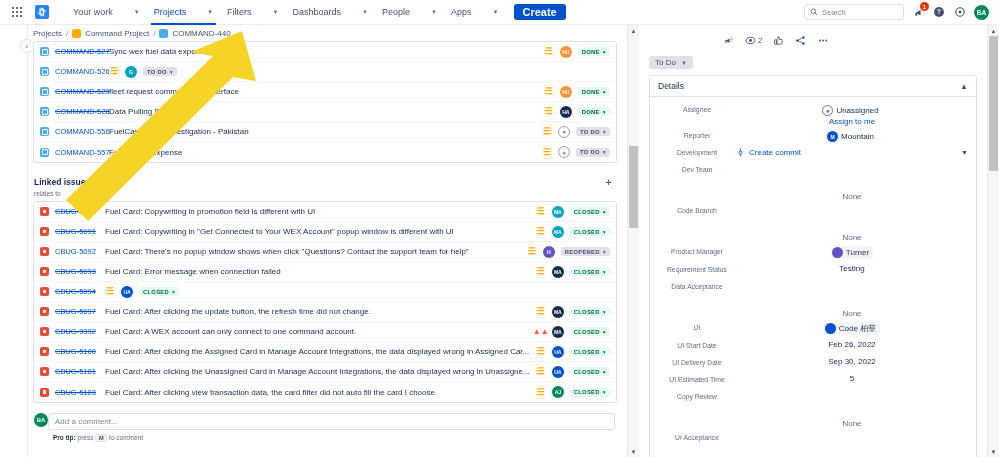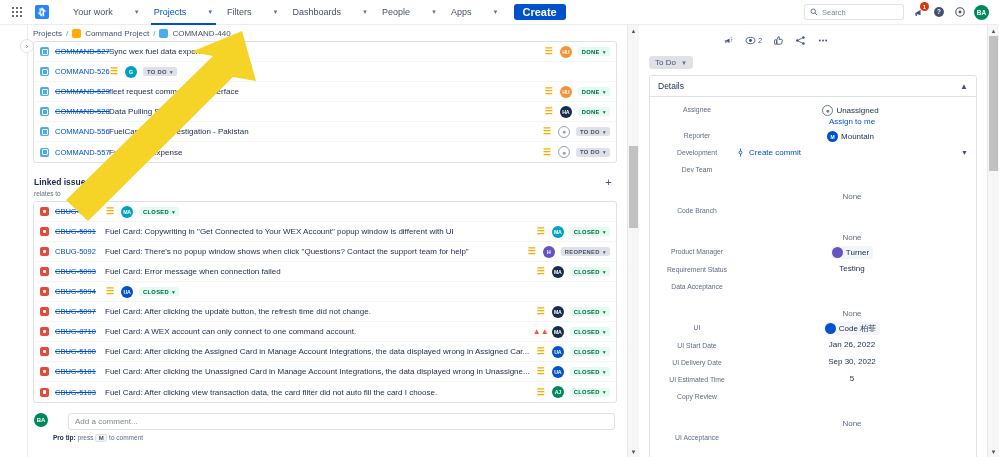--- a/index.html
+++ b/index.html
@@ -182,21 +182,21 @@
   }
   .linked-title { font-size: 8.5px; font-weight: bold; color: #172b4d; }
   .add-link-btn {
     margin-left: auto; width: 13px; height: 13px;
     display: flex; align-items: center; justify-content: center;
     color: #42526e; font-size: 11px; cursor: pointer; border-radius: 3px;
   }
   .relates { font-size: 6.5px; color: #5e6c84; padding: 0 0 4px 4px; }
 
   
-  .comment-wrap { display: flex; align-items: flex-start; gap: 20px; padding: 10px 4px 0 4px; }
+  .comment-wrap { display: flex; align-items: flex-start; gap: 0; padding: 10px 4px 0 4px; }
   .comment-av {
     width: 14px; height: 14px; border-radius: 50%; background: #00875a;
     color: #fff; font-size: 6px; font-weight: bold; flex: 0 0 auto;
     display: flex; align-items: center; justify-content: center;
   }
   .comment-field {
     flex: 1 1 auto; height: 17px; border: 1px solid #dfe1e6; border-radius: 3px;
     display: flex; align-items: center; padding: 0 6px;
     font-size: 8px; color: #7a869a; cursor: text; background: #fff;
   }
@@ -470,20 +470,21 @@
       <div class="linked-head">
         <span class="linked-title">Linked issues</span>
         <span class="add-link-btn">+</span>
       </div>
       <div class="relates">relates to</div>
 
       <div class="panel" id="linked-issues-panel">
           <div class="issue-row">
             <span class="itype bug"></span>
             <a class="ikey bugkey done">CBUG-5090</a>
+            <span class="isummary">Fuel Card: Copywriting in promotion field is different with UI</span>
             <span class="prio">
               <span class="prio-medium">☰</span>
             </span>
             <div class="av" style="background:#00a3bf">MA</div>
             <span class="status closed">
               <span>CLOSED</span>
               <span class="c">▼</span>
             </span>
           </div>
           <div class="issue-row">
@@ -545,21 +546,21 @@
               <span class="prio-medium">☰</span>
             </span>
             <div class="av" style="background:#172b4d">MA</div>
             <span class="status closed">
               <span>CLOSED</span>
               <span class="c">▼</span>
             </span>
           </div>
           <div class="issue-row">
             <span class="itype bug"></span>
-            <a class="ikey bugkey done">CBUG-8710</a>
+            <a class="ikey bugkey done">CBUG-9392</a>
             <span class="isummary">Fuel Card: A WEX account can only connect to one command account.</span>
             <span class="prio">
               <span class="prio-high">▲▲</span>
             </span>
             <div class="av" style="background:#172b4d">MA</div>
             <span class="status closed">
               <span>CLOSED</span>
               <span class="c">▼</span>
             </span>
           </div>
@@ -733,21 +734,21 @@
           </div>
           <div class="frow">
             <div class="flabel">UI</div>
             <div class="fvalue"><span class="pill hl">
                 <span class="av-sm" style="background:#0052cc"></span>
                 <span>Code 柏菲</span>
               </span></div>
           </div>
           <div class="frow">
             <div class="flabel">UI Start Date</div>
-            <div class="fvalue"><span class="">Jan 26, 2022</span></div>
+            <div class="fvalue"><span class="">Feb 26, 2022</span></div>
           </div>
           <div class="frow">
             <div class="flabel">UI Delivery Date</div>
             <div class="fvalue"><span class="">Sep 30, 2022</span></div>
           </div>
           <div class="frow">
             <div class="flabel">UI Estimated Time</div>
             <div class="fvalue"><span class="">5</span></div>
           </div>
           <div class="frow">

